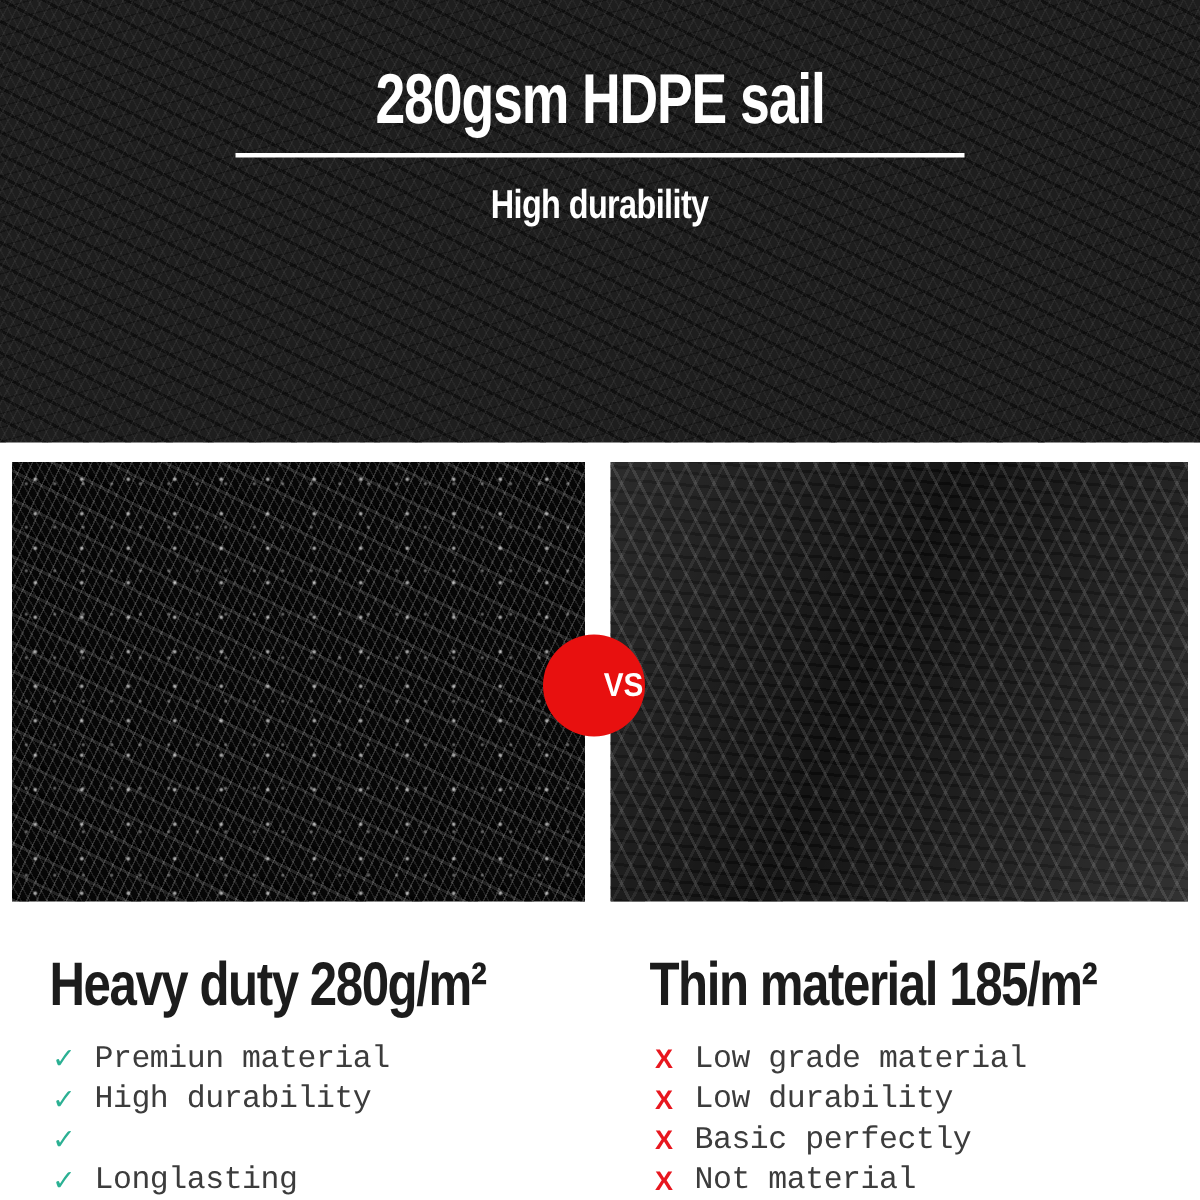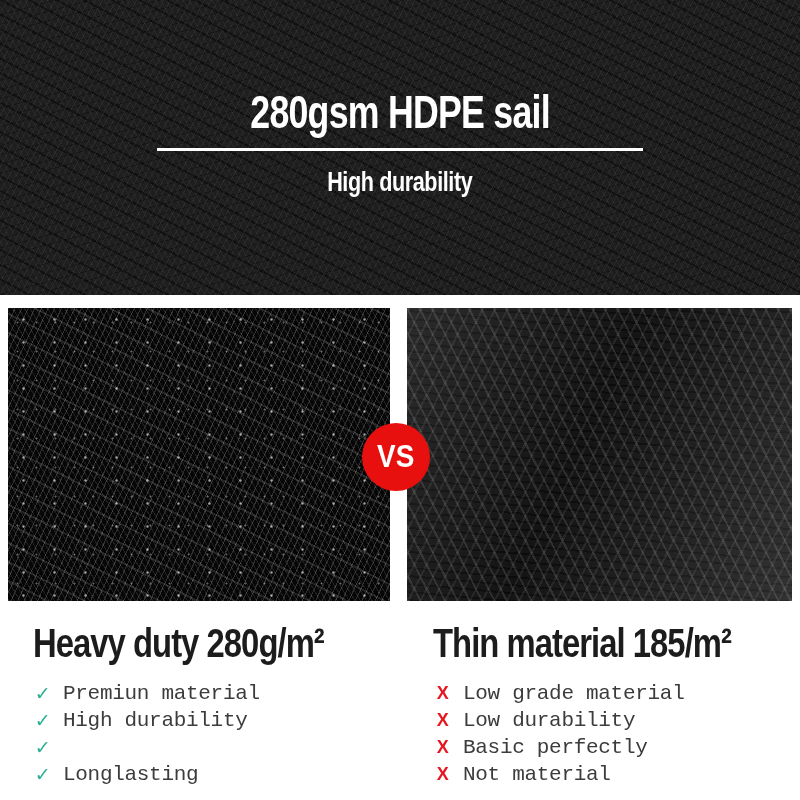--- a/index.html
+++ b/index.html
@@ -6,21 +6,21 @@
   body{
     width:800px;height:800px;background:#ffffff;overflow:hidden;
     font-family:"Liberation Sans","DejaVu Sans",sans-serif;
     -webkit-font-smoothing:antialiased;
   }
   .page{width:800px;height:800px;position:relative;background:#fff;}
 
   
   .hero{
     width:800px;height:295px;box-sizing:border-box;
-    padding-top:88px;text-align:center;
+    padding-top:42px;text-align:center;
     background-color:#1e1e1e;
     background-image:
       repeating-linear-gradient(118deg, rgba(255,255,255,0.05) 0 1px, transparent 1px 6px),
       repeating-linear-gradient(62deg, rgba(255,255,255,0.035) 0 1px, transparent 1px 5px),
       repeating-linear-gradient(28deg, rgba(0,0,0,0.45) 0 2px, transparent 2px 13px),
       repeating-linear-gradient(-15deg, rgba(0,0,0,0.30) 0 1px, transparent 1px 9px);
   }
   .hero-title{
     margin:0;color:#ffffff;font-size:47px;font-weight:800;letter-spacing:-1px;
     display:inline-block;transform:scaleX(0.76);transform-origin:center;
@@ -58,27 +58,27 @@
     background-color:#141414;
     background-image:
       linear-gradient(115deg, rgba(255,255,255,0.10), rgba(255,255,255,0) 45%, rgba(255,255,255,0.13)),
       repeating-linear-gradient(63deg, rgba(255,255,255,0.11) 0 2px, transparent 2px 11px),
       repeating-linear-gradient(-63deg, rgba(255,255,255,0.07) 0 2px, transparent 2px 11px),
       repeating-linear-gradient(5deg, rgba(0,0,0,0.45) 0 2px, transparent 2px 8px);
   }
   .vs-badge{
     position:absolute;left:362px;top:115px;width:68px;height:68px;border-radius:50%;
     background:#e8100f;color:#ffffff;
-    display:flex;align-items:center;justify-content:center;
-    font-size:31px;font-weight:800;letter-spacing:0;
+    display:flex;align-items:center;justify-content:flex-end;
+    font-size:22px;font-weight:800;letter-spacing:0;
   }
   .vs-badge > span{display:inline-block;transform:scaleX(0.9);}
 
   
-  .bottom{display:flex;width:800px;height:199px;box-sizing:border-box;padding-top:22px;background:#fff;}
+  .bottom{display:flex;width:800px;height:199px;box-sizing:border-box;padding-top:35px;background:#fff;}
   .col{width:400px;box-sizing:border-box;padding-left:33px;}
   .col-heading{
     margin:0;color:#1c1c1c;font-size:41px;font-weight:800;letter-spacing:-1.2px;
     transform:scaleX(0.80);transform-origin:left center;white-space:nowrap;line-height:1.0;
   }
   .feature-list{list-style:none;margin:16px 0 0 0;padding:0;}
   .feature-list li{
     display:flex;align-items:center;height:27px;
     color:#3c3c3c;font-size:21px;letter-spacing:-0.3px;
   }

